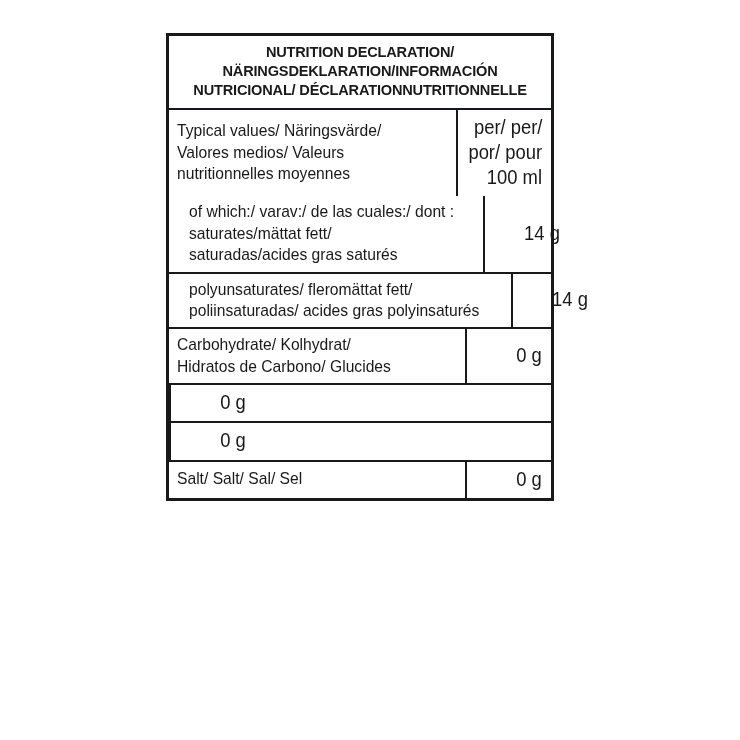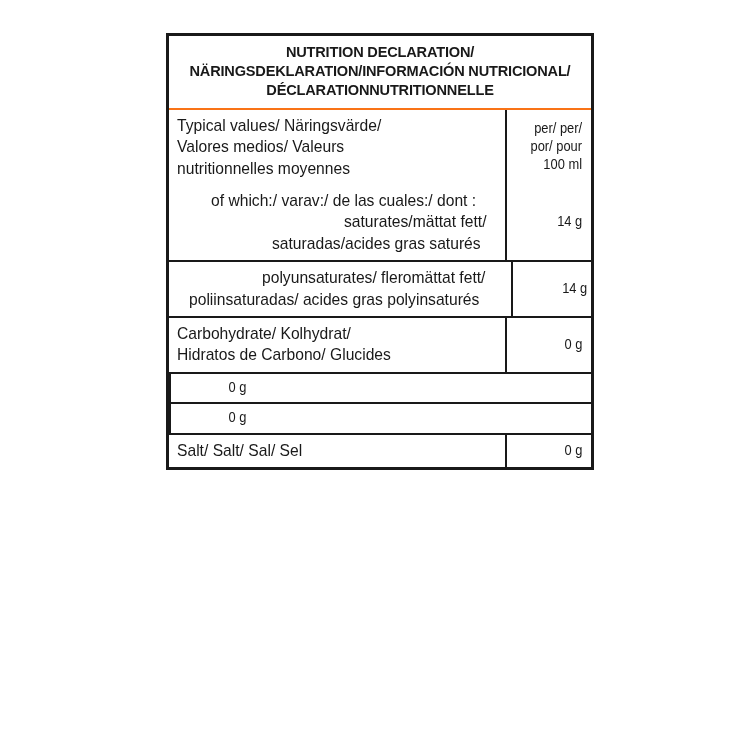--- a/index.html
+++ b/index.html
@@ -19,21 +19,21 @@
     width: 740px;
     height: 740px;
     background: #ffffff;
   }
 
   
   .nutrition-table {
     position: absolute;
     left: 166px;
     top: 33px;
-    width: 428px;
+    width: 388px;
     box-sizing: border-box;
     border: 3px solid #191919;
     background: #ffffff;
   }
 
   .nt-row {
     display: flex;
     align-items: stretch;
     border-top: 2px solid #191919;
   }
@@ -70,29 +70,28 @@
   }
   .nt-label .ln {
     display: block;
     transform: scaleX(0.92);
     transform-origin: left center;
     white-space: nowrap;
   }
 
   .nt-label.indent {
     padding-left: 20px;
-    align-items: flex-end;
   }
 
   .nt-value {
     flex: 0 0 86px;
     box-sizing: border-box;
     border-left: 2px solid #191919;
     padding: 5px 9px 6px 4px;
-    font-size: 14px;
+    font-size: 20px;
     line-height: 1.26;
     color: #191919;
     display: flex;
     flex-direction: column;
     justify-content: center;
     align-items: flex-end;
     text-align: left;
   }
   .nt-value .ln {
     display: block;
@@ -113,21 +112,21 @@
 <body>
 
 <div class="canvas">
 
   <div class="nutrition-table">
 
     <div class="nt-row title-band">
       <div class="nt-title" id="title-slot"><span class="ln">NUTRITION DECLARATION/ NÄRINGSDEKLARATION/</span><span class="ln">INFORMACIÓN NUTRICIONAL/ DÉCLARATION</span><span class="ln">NUTRITIONNELLE</span></div>
     </div>
 
-    <div class="nt-row header-band" style="border-top:2px solid #f97316;">
+    <div class="nt-row header-band" style="border-top:2px solid #0f172a;">
       <div class="nt-label" id="header-label-slot">
           <span class="ln">Typical values/ Näringsvärde/</span>
           <span class="ln">Valores medios/ Valeurs</span>
           <span class="ln">nutritionnelles moyennes</span>
         </div>
       <div class="nt-value" id="header-value-slot">
           <span class="ln">per/ per/</span>
           <span class="ln">por/ pour</span>
           <span class="ln">100 ml</span>
         </div>

